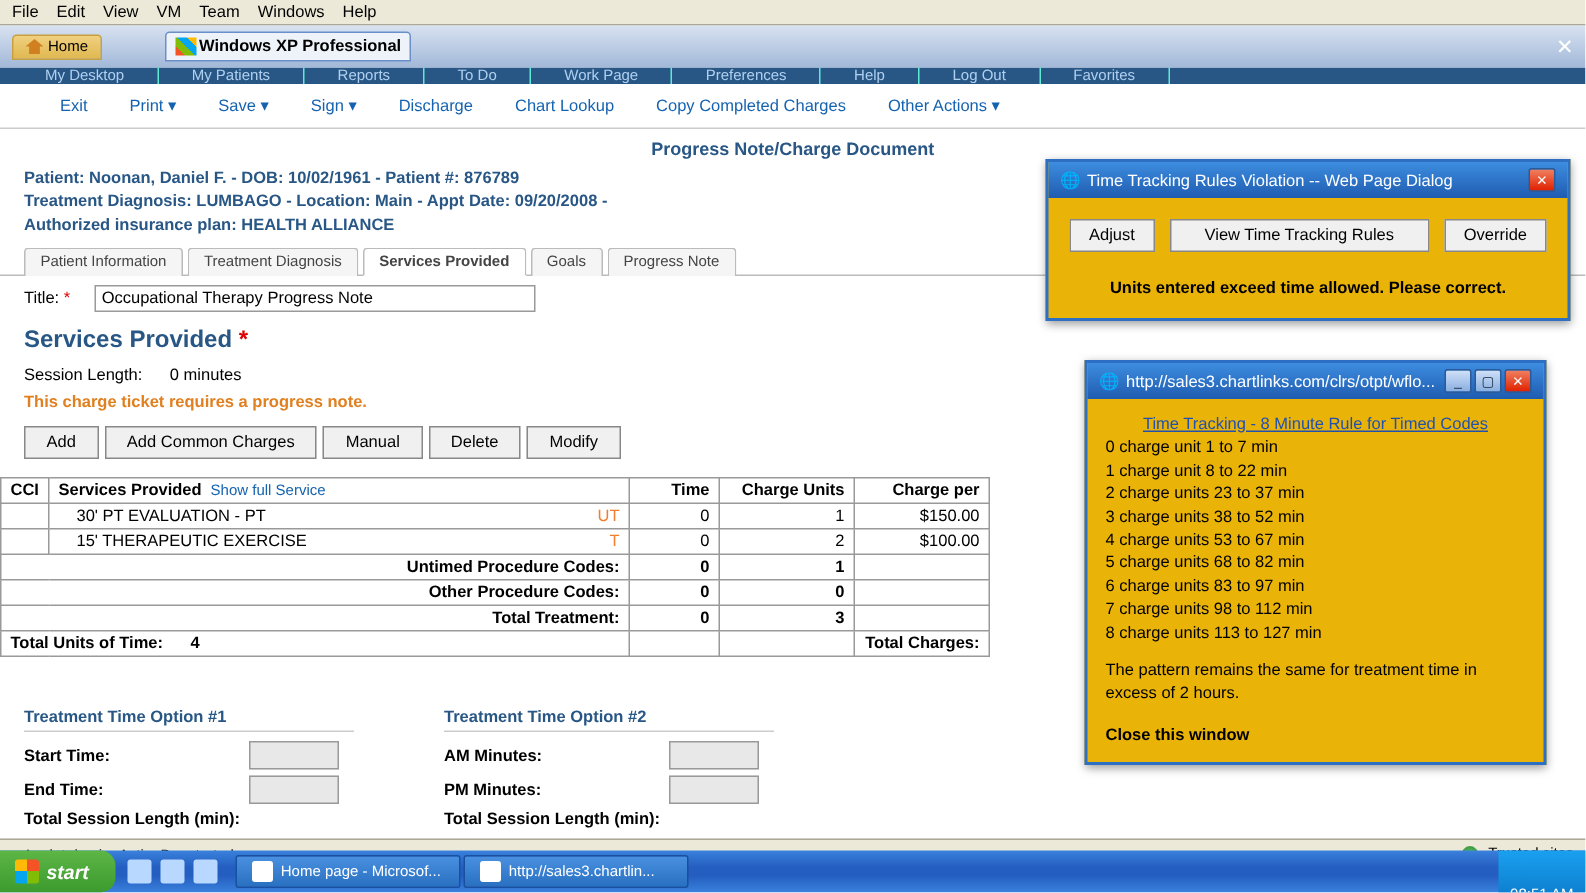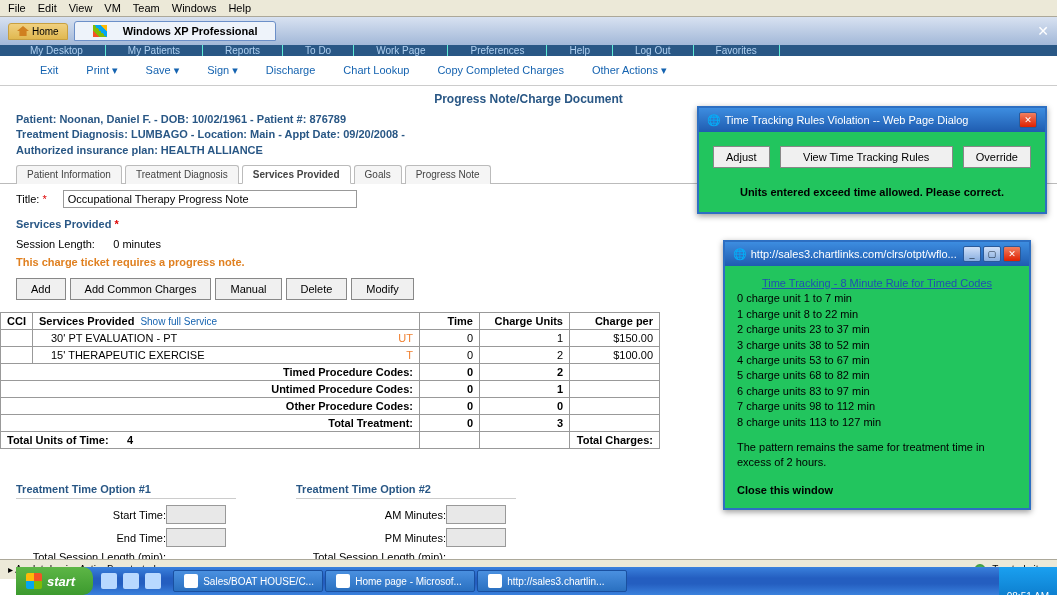--- a/index.html
+++ b/index.html
@@ -2,74 +2,74 @@
 <html><head>
 <meta charset="utf-8">
 <style>
 * { box-sizing: border-box; margin: 0; padding: 0; font-family: Verdana, Arial, sans-serif; }
 body { font-size: 11px; background: #fff; width: 1057px; height: 595px; overflow: hidden; position: relative; }
 .menubar { background: #ece9d8; border-bottom: 1px solid #aca899; padding: 2px 8px; font-size: 11px; }
 .menubar span { margin-right: 12px; cursor: default; }
 .vm-tab-bar { background: linear-gradient(#d8e2f1,#a2b8d8); padding: 4px 8px; display: flex; align-items: center; gap: 6px; position: relative; }
 .vm-tab-bar .home-btn { background: linear-gradient(#f0d080,#e0b850); border: 1px solid #c8a040; border-radius: 3px 3px 0 0; padding: 2px 8px; font-size: 10px; display: inline-flex; align-items: center; gap: 3px; }
 .vm-tab-bar .home-btn::before { content: ''; width: 12px; height: 10px; background: #d08020; clip-path: polygon(50% 0, 100% 50%, 80% 50%, 80% 100%, 20% 100%, 20% 50%, 0 50%); }
-.vm-tab { background: #eef3fa; border: 1px solid #6b8fc8; border-radius: 3px 3px 0 0; padding: 3px 18px; font-size: 11px; display: inline-flex; align-items: center; gap: 16px; }
+.vm-tab { background: #eef3fa; border: 1px solid #6b8fc8; border-radius: 3px 3px 0 0; padding: 3px 6px; font-size: 11px; display: inline-flex; align-items: center; gap: 2px; margin-left: 36px; }
 .vm-tab .win-ico { width: 14px; height: 12px; background: linear-gradient(45deg,#f35325 0 25%,#81bc06 25% 50%,#05a6f0 50% 75%,#ffba08 75% 100%); }
 .vm-close { position: absolute; right: 8px; top: 6px; color: #fff; font-size: 14px; cursor: pointer; }
 .app-nav { background: #295785; display: flex; padding-left: 8px; }
 .app-nav .nav-item { color: #b0d0f0; font-size: 10px; padding: 0 22px; border-right: 1px solid #5eead4; cursor: pointer; position: relative; text-align: right; }
 .toolbar { padding: 8px 40px; border-bottom: 1px solid #ccc; }
 .toolbar a { color: #1563b0; margin-right: 28px; font-size: 11px; text-decoration: none; cursor: pointer; }
 .page-title { text-align: center; color: #295785; font-weight: bold; font-size: 12px; padding: 6px; }
 .header-info { padding: 0 16px; color: #295785; font-weight: bold; font-size: 11px; line-height: 1.4; }
 .tabs { display: flex; padding: 6px 16px 0; border-bottom: 1px solid #bbb; }
 .tab { border: 1px solid #bbb; border-bottom: none; padding: 3px 10px; margin-right: 3px; font-size: 10px; color: #444; background: #f5f5f5; border-radius: 3px 3px 0 0; cursor: pointer; position: relative; top: 1px; }
 .tab.active { font-weight: bold; background: #fff; border-bottom: 1px solid #fff; }
 .form-row { padding: 6px 16px; display: flex; align-items: center; gap: 16px; }
 .form-row label { font-size: 11px; }
 .required { color: #d00; }
 input.textbox { border: 1px solid #999; font-size: 11px; padding: 2px 4px; width: 294px; }
-.section-head { color: #295785; font-weight: bold; padding: 4px 16px; font-size: 11px; }
+.section-head { color: #295785; font-weight: bold; padding: 4px 16px; font-size: 16px; }
 .note-warn { color: #e08020; font-weight: bold; padding: 2px 16px; font-size: 11px; }
 .btn-row { padding: 8px 16px; display: flex; gap: 4px; }
 .btn { border: 1px solid #888; background: #f0f0f0; padding: 4px 14px; font-size: 11px; cursor: pointer; }
 .svc-table { margin: 4px 0; border-collapse: collapse; width: 660px; font-size: 11px; }
 .svc-table th, .svc-table td { border: 1px solid #999; padding: 2px 6px; text-align: left; }
 .svc-table th { font-weight: bold; font-size: 11px; }
 .svc-table .num { text-align: right; }
 .svc-table .code-t { float: right; color: #f08030; }
 .svc-table .summary td { font-weight: bold; text-align: right; }
 .svc-table .summary td.label { text-align: right; }
 .show-full { color: #1563b0; font-weight: normal; font-size: 10px; margin-left: 6px; cursor: pointer; }
 .time-opts { display: flex; gap: 60px; padding: 10px 16px; }
 .time-col { font-size: 11px; margin-top: 20px; }
 .time-col .head { color: #295785; font-weight: bold; border-bottom: 1px solid #ccc; padding-bottom: 3px; margin-bottom: 6px; width: 220px; }
 .time-col .row { display: flex; align-items: center; margin-bottom: 4px; }
-.time-col .row label { width: 150px; font-weight: normal; text-align: right; }
+.time-col .row label { width: 150px; font-weight: bold; }
 .time-col .row input { width: 60px; border: 1px solid #999; background: #e8e8e8; padding: 1px; }
 
-.dialog { position: absolute; border: 2px solid #2d6fc2; background: #22c55e; box-shadow: 0 2px 6px rgba(0,0,0,.4); }
+.dialog { position: absolute; border: 2px solid #2d6fc2; background: #eab308; box-shadow: 0 2px 6px rgba(0,0,0,.4); }
 .dlg-title { background: linear-gradient(#3d8de0,#1f5cb0); color: #fff; padding: 4px 8px; font-size: 11px; display: flex; align-items: center; justify-content: space-between; }
 .dlg-title .winbtns { display: flex; gap: 2px; }
 .dlg-title .winbtn { width: 18px; height: 16px; background: linear-gradient(#d0e0f8,#88aee0); border: 1px solid #2a5a9a; border-radius: 2px; font-size: 9px; line-height: 14px; text-align: center; color: #123; cursor: pointer; }
 .dlg-title .winbtn.close { background: linear-gradient(#f08060,#e02000); color: #fff; }
 .dlg1 { top: 106px; right: 10px; width: 350px; }
 .dlg1-body { padding: 14px; }
 .dlg1-btns { display: flex; gap: 10px; margin-bottom: 18px; }
 .dlg1-btns .dlg-btn { border: 1px solid #888; background: #f0f0f0; padding: 4px 12px; font-size: 11px; cursor: pointer; }
 .dlg1-msg { font-weight: bold; font-size: 11px; text-align: center; }
 .dlg2 { top: 240px; right: 26px; width: 308px; }
 .dlg2-body { padding: 10px 12px; font-size: 11px; font-family: Arial, sans-serif; line-height: 1.4; }
 .dlg2-body .linktxt { color: #2050b0; text-decoration: underline; text-align: center; }
 .dlg2-body .para { margin-top: 10px; }
 .dlg2-body .closewin { font-weight: bold; margin-top: 12px; cursor: pointer; }
 .statusbar { position: absolute; bottom: 16px; left: 0; right: 0; height: 20px; background: #ece9d8; border-top: 1px solid #aca899; font-size: 10px; padding: 2px 8px; display: flex; align-items: center; justify-content: space-between; }
 .statusbar .right { display: flex; align-items: center; gap: 6px; }
 .shield { width: 12px; height: 12px; background: radial-gradient(circle,#4caf50 40%,#2e7d32 100%); border-radius: 50% 50% 50% 50% / 60% 60% 40% 40%; display: inline-block; }
-.taskbar { position: absolute; bottom: 0; left: 16px; right: 0; height: 28px; background: linear-gradient(#3a81dd,#245ec0 40%,#245ec0 60%,#3a81dd); display: flex; align-items: stretch; }
+.taskbar { position: absolute; bottom: 0; left: 0; right: 0; height: 28px; background: linear-gradient(#3a81dd,#245ec0 40%,#245ec0 60%,#3a81dd); display: flex; align-items: stretch; }
 .start { background: linear-gradient(#5db646,#3c9a2e); color: #fff; font-weight: bold; font-style: italic; padding: 0 18px 0 10px; display: flex; align-items: center; border-radius: 0 10px 10px 0; font-size: 13px; gap: 5px; cursor: pointer; }
 .start::before { content:''; width:16px; height:16px; background: conic-gradient(#f35325 0 25%, #81bc06 0 50%, #05a6f0 0 75%, #ffba08 0); border-radius:2px; }
 .ql { display: flex; align-items: center; padding: 0 8px; gap: 6px; }
 .ql .qicon { width: 16px; height: 16px; background: #b8d8ff; border-radius: 2px; cursor: pointer; }
 .tasks { display: flex; align-items: center; gap: 2px; padding: 2px 4px; }
 .taskbtn { background: linear-gradient(#4a90e0,#2a70c0); color: #fff; padding: 3px 10px; font-size: 10px; border-radius: 2px; border: 1px solid #1a50a0; display: flex; align-items: center; gap: 5px; width: 150px; white-space: nowrap; overflow: hidden; cursor: pointer; }
 .taskbtn::before { content:''; width:14px; height:14px; background:#fff; border-radius:2px; flex: 0 0 14px; }
 .tray { margin-left: auto; background: linear-gradient(#1aa0f0,#0e80d0); display: flex; align-items: center; padding: 0 8px; gap: 6px; font-size: 10px; color: #fff; flex-direction: column; }
 .tray .tico { width: 14px; height: 14px; background: #cce8ff; border-radius: 2px; }
 </style>
@@ -155,26 +155,20 @@
       <tr>
         <td></td>
         <td style="padding-left:18px">15' THERAPEUTIC EXERCISE<span class="code-t">T</span></td>
         <td class="num">0</td>
         <td class="num">2</td>
         <td class="num">$100.00</td>
       </tr>
     </tbody>
   <tbody id="svc-summary">
       <tr class="summary">
-        <td colspan="2" class="label">Timed Procedure Codes:</td>
-        <td class="num">0</td>
-        <td class="num">2</td>
-        <td></td>
-      </tr>
-      <tr class="summary">
         <td colspan="2" class="label">Untimed Procedure Codes:</td>
         <td class="num">0</td>
         <td class="num">1</td>
         <td></td>
       </tr>
       <tr class="summary">
         <td colspan="2" class="label">Other Procedure Codes:</td>
         <td class="num">0</td>
         <td class="num">0</td>
         <td></td>
@@ -280,21 +274,20 @@
 <div class="taskbar">
   <div class="start">
       <span>start</span>
     </div>
   <div class="ql">
     <span class="qicon"></span>
     <span class="qicon"></span>
     <span class="qicon"></span>
   </div>
   <div class="tasks" id="taskbtns">
-      <div class="taskbtn">Sales/BOAT HOUSE/C...</div>
       <div class="taskbtn">Home page - Microsof...</div>
       <div class="taskbtn">http://sales3.chartlin...</div>
     </div>
   <div class="tray">
     <span class="tico"></span>
     <span class="tico"></span>
     <span class="tico"></span>
     <span class="tico"></span>
     <span>08:51 AM</span>
   </div>

